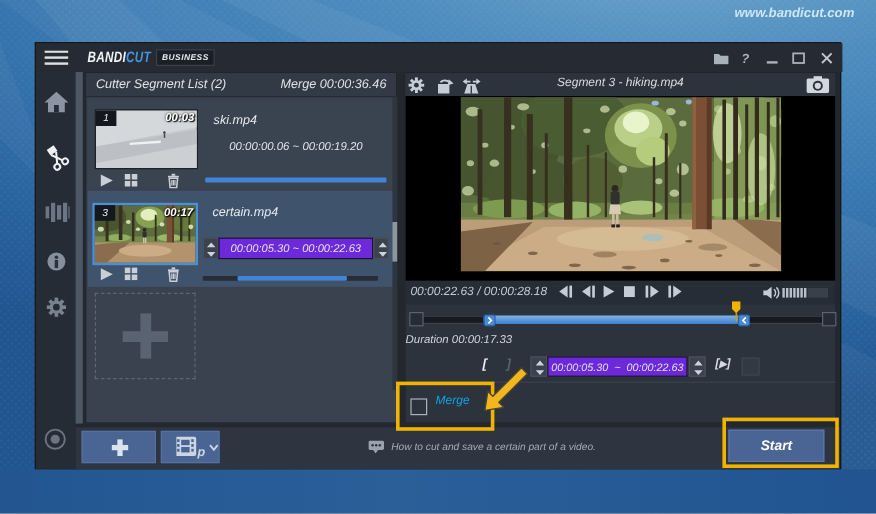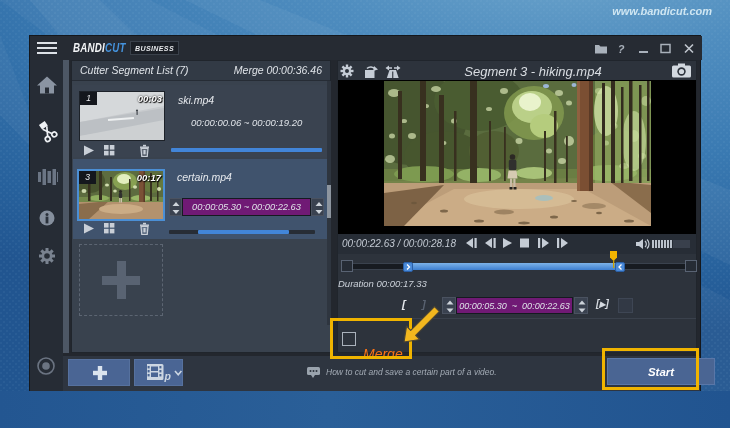--- a/index.html
+++ b/index.html
@@ -34,36 +34,36 @@
   .nbadge{position:absolute;left:0;top:0;background:#14171d;color:#eceef1;font-size:8.5px;width:17px;height:13px;text-align:center;line-height:13px;}
   .tstamp{position:absolute;right:2px;top:1px;color:#fff;font-weight:bold;font-size:9.5px;text-shadow:0 0 2px #000,1px 1px 1px #000;}
   .mono{font-size:9.5px;color:#dfe3e8;}
   .addbox{left:7px;top:183px;width:84px;height:72px;border:1px dashed #5c6572;box-sizing:border-box;}
   .plus1{position:absolute;left:50%;top:50%;transform:translate(-50%,-50%);width:38px;height:38px;}
   .ltoolbar{left:1px;top:264px;width:258px;height:28px;background:#2d333d;border-top:1px solid #222730;}
   .btn{background:#4a5466;border:1px solid #5d6778;color:#e6e9ed;font-size:9.5px;text-align:center;box-sizing:border-box;white-space:nowrap;overflow:hidden;}
   
   .rpanel{left:307px;top:24px;width:360px;height:293px;background:#2d333c;border:1px solid #20252c;box-sizing:border-box;}
   .rhead{left:0;top:0;width:358px;height:19px;background:#2d333c;border-bottom:1px solid #23282f;}
-  .rtitle{width:358px;text-align:center;top:3px;color:#d9dde2;font-size:13px;padding-left:16px;}
+  .rtitle{width:358px;text-align:center;top:3px;color:#d9dde2;font-size:10px;}
   .vidarea{left:0;top:19px;width:358px;height:154px;background:#000;}
   .ctrlrow{left:0;top:173px;width:358px;height:20px;background:#272d36;}
   .ctime{left:4px;top:5px;font-size:10px;color:#c3cad3;}
   .seekrow{left:0;top:193px;width:358px;height:24px;}
   .durrow{left:0;top:217px;width:358px;height:16px;text-align:left;color:#ccd2da;font-size:9.5px;}
   .trow{left:0;top:233px;width:358px;height:24px;}
-  .tfield{background:#701a75;border:1px solid #151a20;color:#dfe3e8;font-size:9px;text-align:center;box-sizing:border-box;}
+  .tfield{background:#6d28d9;border:1px solid #151a20;color:#dfe3e8;font-size:9px;text-align:center;box-sizing:border-box;}
   .spin{background:#3a4250;border:1px solid #4a5260;box-sizing:border-box;}
   .mergerow{left:0;top:257px;width:358px;height:34px;border-top:1px solid #3a414c;}
   
   .bottombar{left:33px;top:320px;width:637px;height:35px;background:#2e3540;}
   .plusbtn{left:5px;top:3px;width:62px;height:27px;background:#4a6594;border:1px solid #56719e;box-sizing:border-box;}
   .filmbtn{left:71px;top:3px;width:49px;height:27px;background:#4a6594;border:1px solid #56719e;box-sizing:border-box;}
   .helptext{left:263px;top:11px;font-size:8.5px;color:#a4acb6;}
-  .startbtn{left:544px;top:2px;width:108px;height:27px;line-height:26px;background:#4a6593;border:1px solid #5a77a8;color:#fff;font-weight:bold;font-size:11.5px;text-align:center;box-sizing:border-box;}
+  .startbtn{left:544px;top:2px;width:80px;height:27px;line-height:26px;background:#4a6593;border:1px solid #5a77a8;color:#fff;font-weight:bold;font-size:11.5px;text-align:center;box-sizing:border-box;}
   
   .obox{border:3px solid #f0b400;box-sizing:border-box;}
 </style>
 </head>
 <body>
 <div class="stage">
   <svg class="abs streaks" width="730" height="428" viewBox="0 0 730 428">
     <polygon points="0,0 150,0 730,300 730,428 580,428" fill="#ffffff" opacity="0.045"></polygon>
     <polygon points="30,0 100,0 540,428 390,428" fill="#ffffff" opacity="0.05"></polygon>
     <polygon points="0,35 0,115 300,428 150,428" fill="#ffffff" opacity="0.04"></polygon>
@@ -139,21 +139,21 @@
       </g>
 
       <g transform="translate(10,290)">
           <circle r="8" fill="none" stroke="#6b7482" stroke-width="1.6"></circle>
           <circle r="3.8" fill="#6b7482"></circle>
         </g>
     </svg>
 
     <div class="abs lpanel">
       <div class="abs lhead">
-          <span class="abs" style="left:8px;top:3px">Cutter Segment List (7)</span>
+          <span class="abs" style="left:8px;top:3px">Cutter Segment List (2)</span>
           <span class="abs" style="right:8px;top:3px">Merge 00:00:36.46</span>
         </div>
 
       <div class="abs row1">
         <div class="abs thumb" style="left:6px;top:6px;border:1px solid #1d2229;">
           <svg width="84" height="48" viewBox="0 0 84 48">
             <rect width="84" height="48" fill="#c8cbce"></rect>
             <polygon points="0,0 84,0 84,14 0,30" fill="#d5d8da"></polygon>
             <polygon points="0,30 84,16 84,30 0,44" fill="#bcc0c4"></polygon>
             <polygon points="0,44 84,28 84,48 0,48" fill="#cdd0d2"></polygon>
@@ -500,21 +500,21 @@
               <polygon points="6,1.5 9.5,5.5 2.5,5.5" fill="#cdd3da"></polygon>
               <polygon points="6,13.5 9.5,9.5 2.5,9.5" fill="#cdd3da"></polygon>
             </svg>
           </div>
         <div class="abs" style="left:258px;top:4px;color:#d5dae0;font-size:10px;font-weight:bold">[<span style="font-size:8px">▶</span>]</div>
         <div class="abs" style="left:280px;top:4px;width:13px;height:13px;background:#323945;border:1px solid #3e4654"></div>
       </div>
 
       <div class="abs mergerow">
         <div class="abs" style="left:4px;top:13px;width:14px;height:14px;border:1.5px solid #aab2bc;background:#2d333c;box-sizing:border-box"></div>
-        <div class="abs" style="left:25px;top:27px;color:#f97316;font-size:14px;">Merge</div>
+        <div class="abs" style="left:25px;top:10px;color:#0ea5e9;font-size:10px;">Merge</div>
       </div>
     </div>
 
     <div class="abs bottombar">
       <div class="abs plusbtn"><svg width="14" height="14" style="margin:6px 0 0 24px">
             <rect x="4.8" y="0" width="4.4" height="14" fill="#dbe4ee"></rect>
             <rect x="0" y="4.8" width="14" height="4.4" fill="#dbe4ee"></rect>
           </svg></div>
       <div class="abs filmbtn">
         <svg width="45" height="20" style="margin:3px 0 0 12px" viewBox="0 0 45 20">

